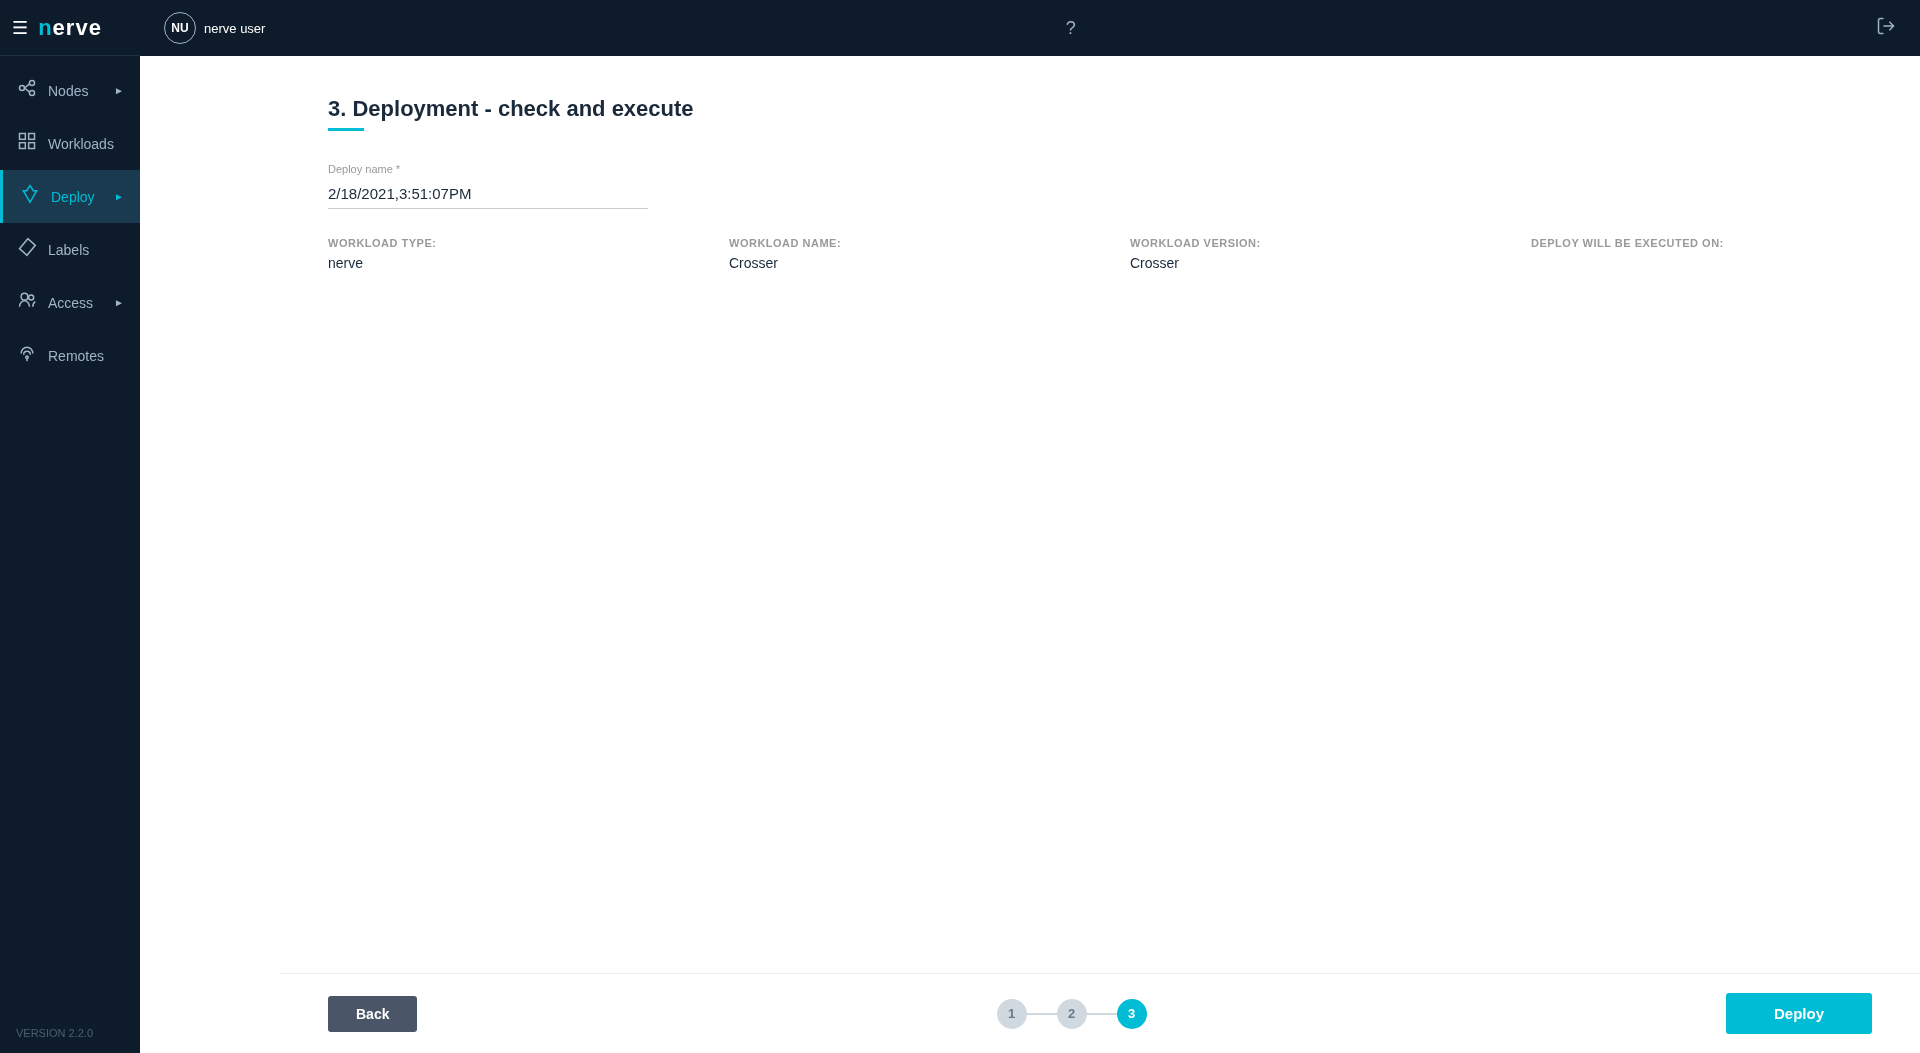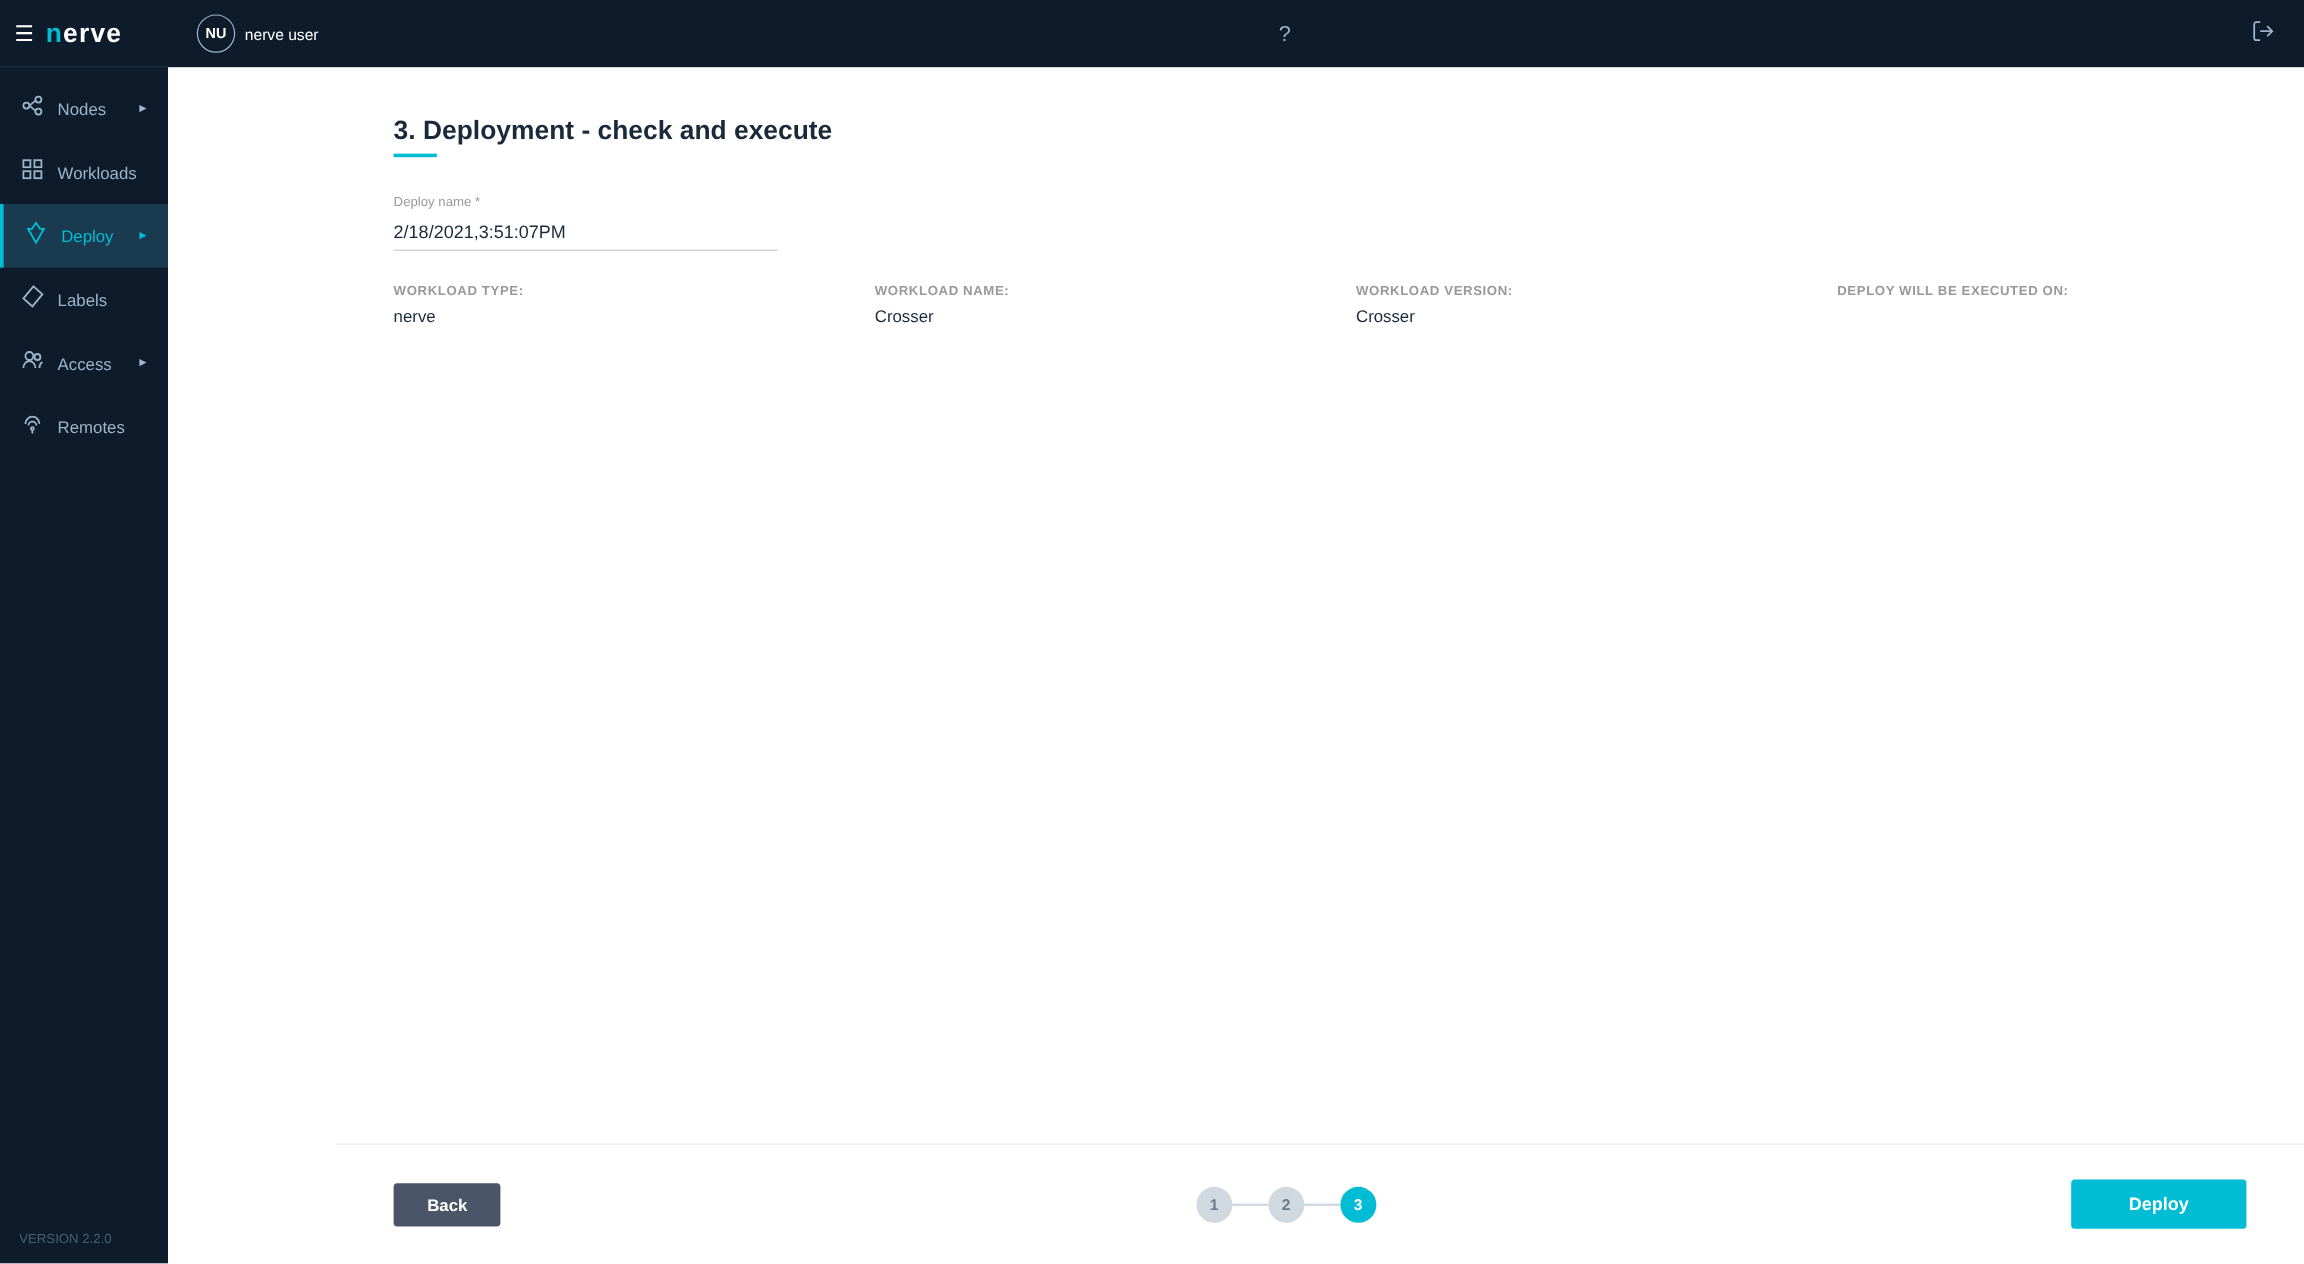--- a/index.html
+++ b/index.html
@@ -149,21 +149,21 @@
     }
     .info-value {
       font-size: 14px;
       color: #1a2a3a;
     }
 
     
     .bottom-bar {
       position: absolute;
       bottom: 0; left: 0; right: 0;
-      height: 100px;
+      height: 80px;
       background: #fff;
       border-top: 1px solid #e8edf2;
       display: flex;
       align-items: center;
       justify-content: space-between;
       padding: 0 48px;
     }
 
     .back-btn {
       background: #4a5568;

